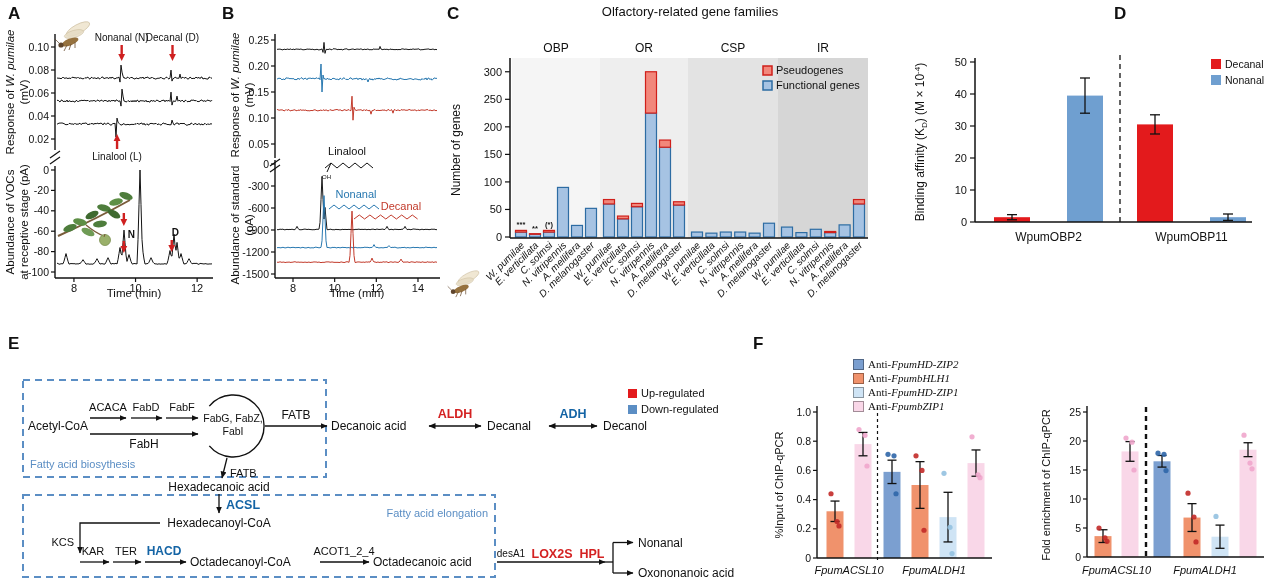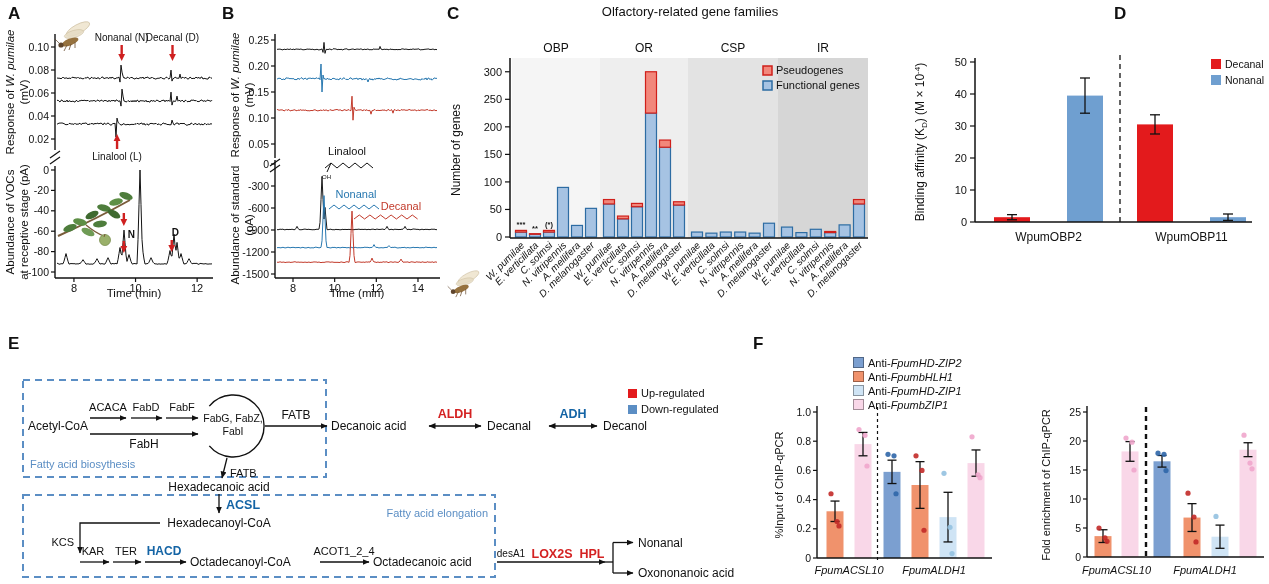--- a/index.html
+++ b/index.html
@@ -1,21 +1,21 @@
 <!DOCTYPE html>
 <html><head>
 <meta charset="utf-8">
 <style>
   html,body{margin:0;padding:0;background:#fff;}
   #figure{position:relative;width:1269px;height:584px;background:#fff;
           font-family:"Liberation Sans",sans-serif;overflow:hidden;}
   .plabel{position:absolute;font-weight:700;font-size:17px;color:#111;}
   svg{position:absolute;overflow:visible;}
   #f-legend{position:absolute;left:853px;top:357px;font-size:11px;color:#111;}
-  .f-leg-row{display:flex;height:14px;}
+  .f-leg-row{display:flex;align-items:center;height:14px;font-family:Liberation Serif, serif;}
   .f-leg-sw{width:9px;height:9px;margin-right:4px;border:1px solid rgba(0,0,0,.35);flex:0 0 auto;}
   .gene-it{font-style:italic;}
   text{font-family:"Liberation Sans",sans-serif;}
 </style>
 </head>
 <body>
 
 <div id="figure">
 
   <div class="plabel" style="left:8px;top:4px">A</div>

